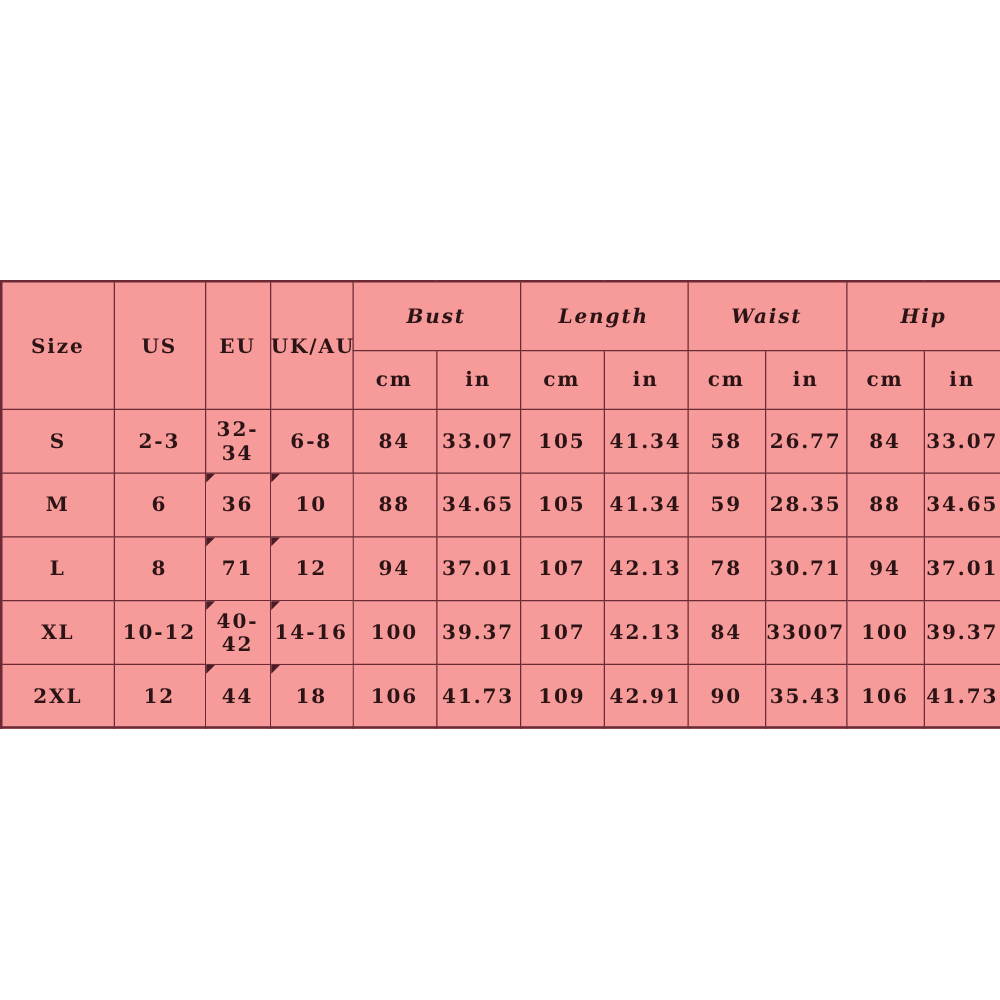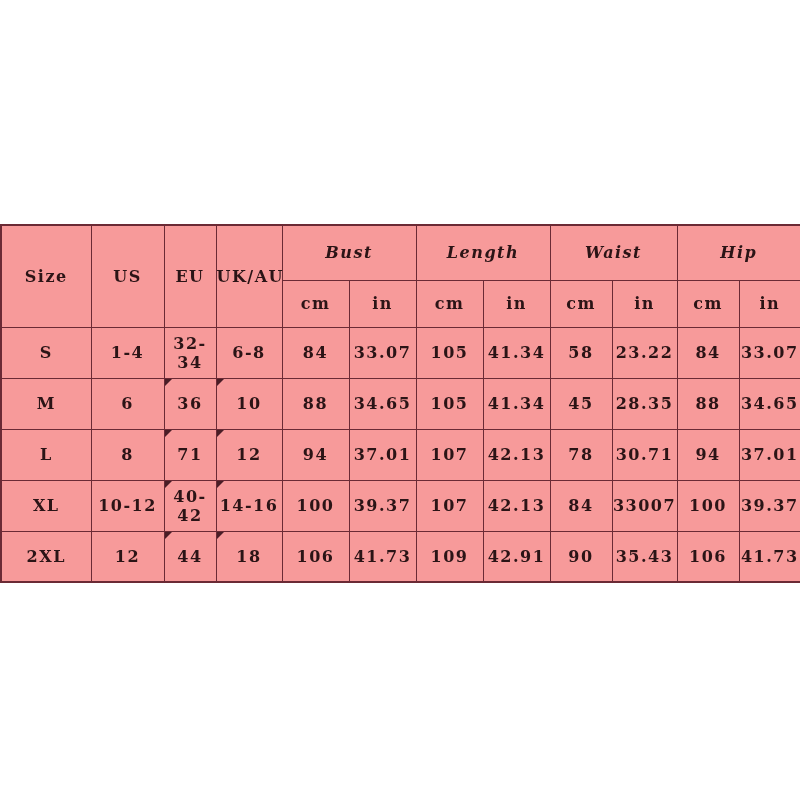--- a/index.html
+++ b/index.html
@@ -157,43 +157,43 @@
         <th class="hdr-unit">cm</th>
         <th class="hdr-unit">in</th>
         <th class="hdr-unit">cm</th>
         <th class="hdr-unit">in</th>
       </tr>
     </thead>
     <tbody>
 
       <tr class="data-row">
         <td class="cell-size">S</td>
-        <td class="cell-region">1-4</td>
+        <td class="cell-region">2-3</td>
         <td class="cell-region">32-34</td>
         <td class="cell-region">6-8</td>
         <td class="cell-cm">84</td>
         <td class="cell-in">33.07</td>
         <td class="cell-cm">105</td>
         <td class="cell-in">41.34</td>
         <td class="cell-cm">58</td>
-        <td class="cell-in">23.22</td>
+        <td class="cell-in">26.77</td>
         <td class="cell-cm">84</td>
         <td class="cell-in">33.07</td>
       </tr>
 
       <tr class="data-row">
         <td class="cell-size">M</td>
         <td class="cell-region">6</td>
         <td class="cell-region corner-mark">36</td>
         <td class="cell-region corner-mark">10</td>
         <td class="cell-cm">88</td>
         <td class="cell-in">34.65</td>
         <td class="cell-cm">105</td>
         <td class="cell-in">41.34</td>
-        <td class="cell-cm">45</td>
+        <td class="cell-cm">59</td>
         <td class="cell-in">28.35</td>
         <td class="cell-cm">88</td>
         <td class="cell-in">34.65</td>
       </tr>
 
       <tr class="data-row">
         <td class="cell-size">L</td>
         <td class="cell-region">8</td>
         <td class="cell-region corner-mark">71</td>
         <td class="cell-region corner-mark">12</td>

